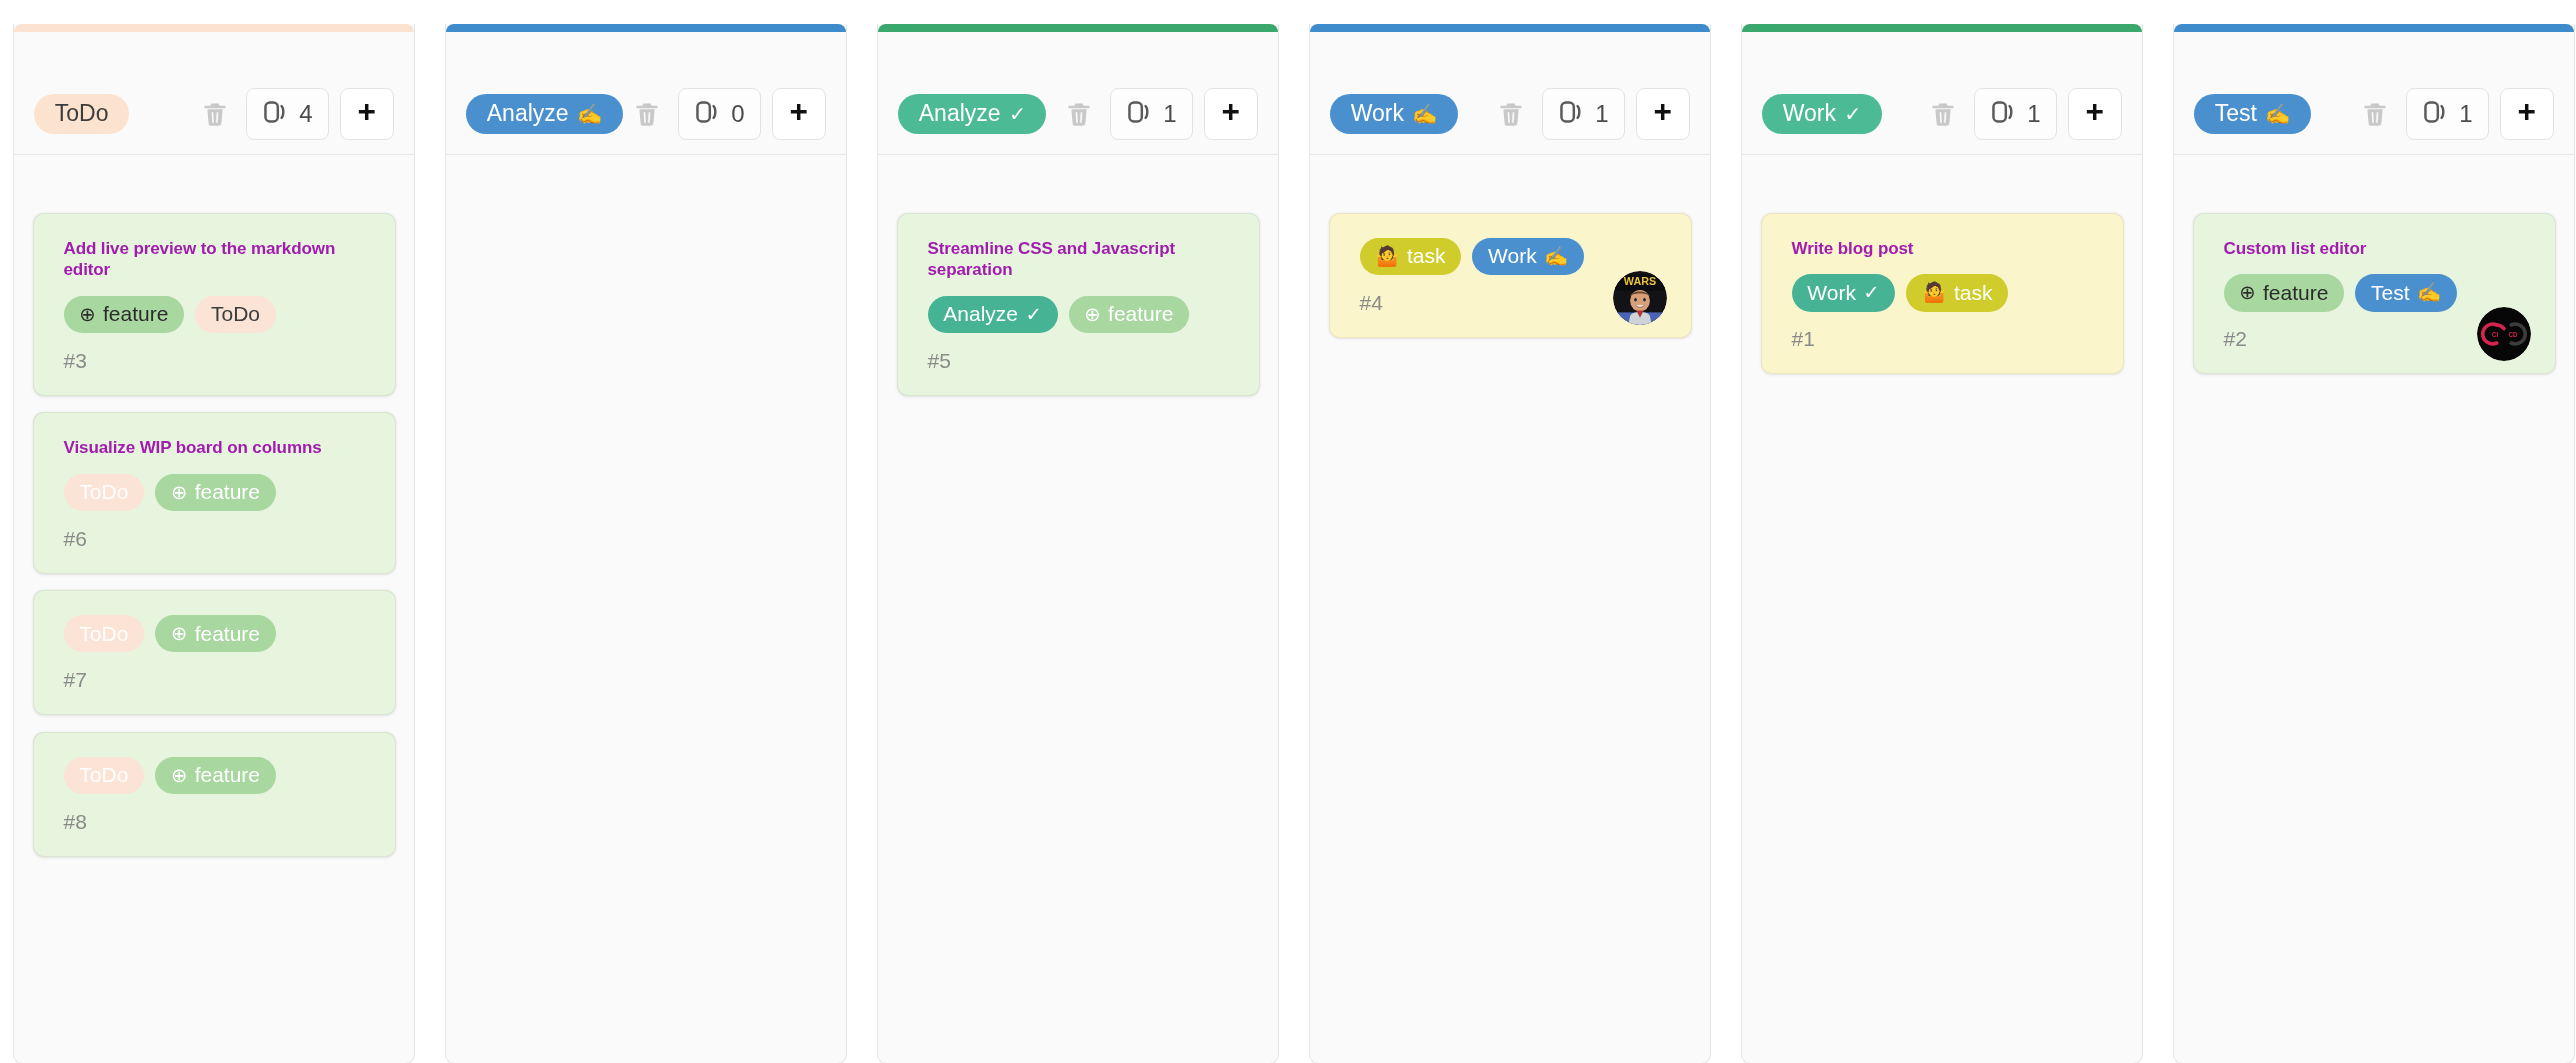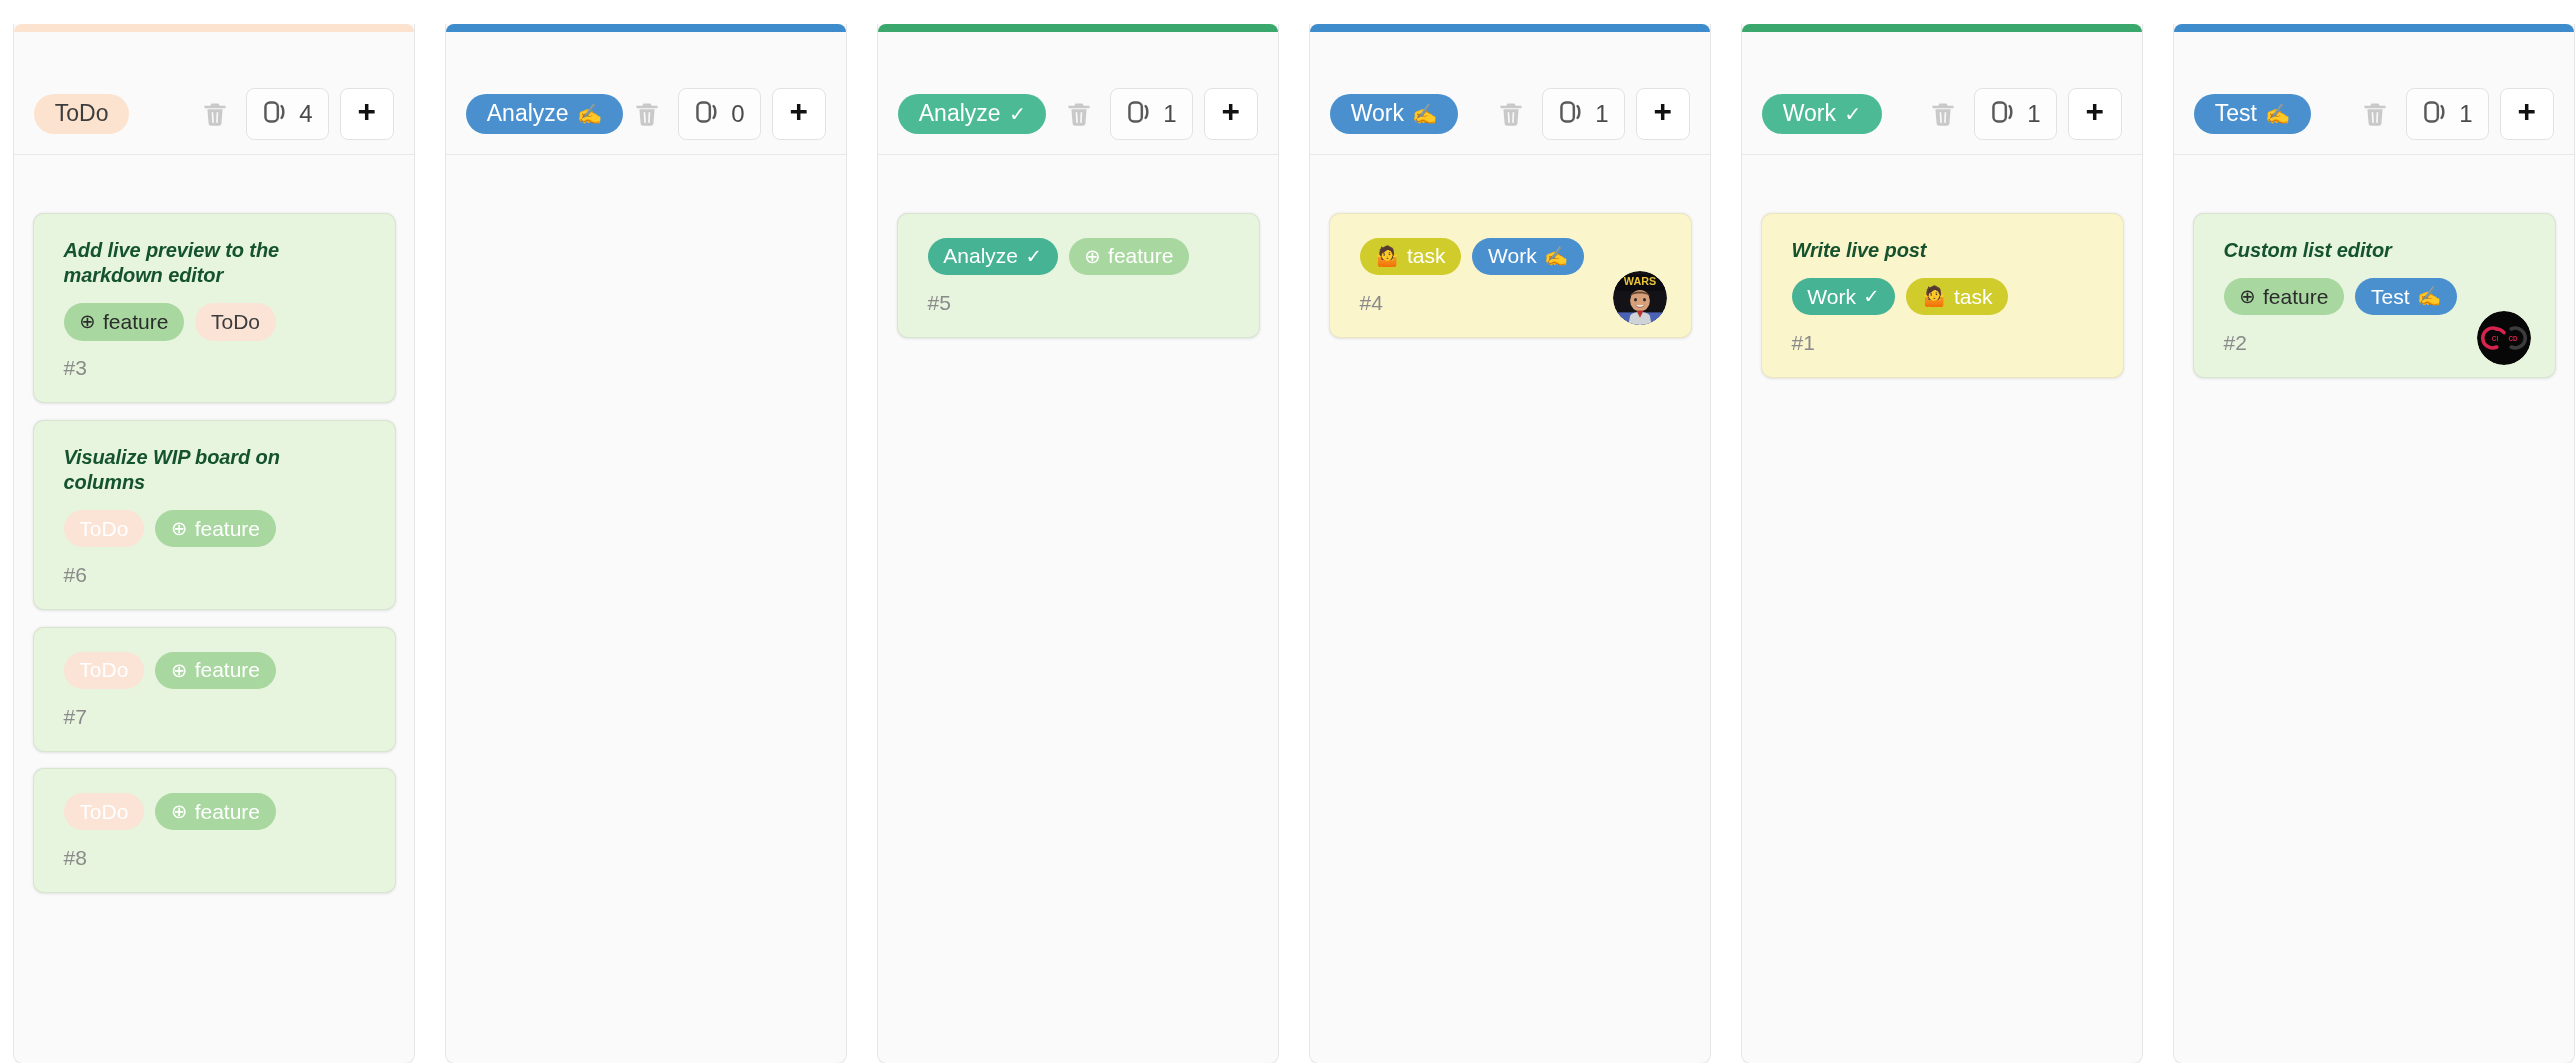--- a/index.html
+++ b/index.html
@@ -130,28 +130,27 @@
   .card {
     border-radius: 11px;
     border: 0.9px solid rgba(0,0,0,0.06);
     box-shadow: 0 0.9px 2.8px rgba(0,0,0,0.10);
     padding: 24px 24px 24px 30px;
     position: relative;
     flex: 0 0 auto;
   }
 
   .card-title {
-    font-size: 20px;
+    font-size: 17px;
     font-weight: 700;
-    color: #14532d;
+    color: #a21caf;
     line-height: 1.26;
     letter-spacing: -0.1px;
     margin-bottom: 15px;
     padding-right: 9.3px;
-    font-style: italic;
   }
 
   .card-labels {
     display: flex;
     flex-wrap: wrap;
     gap: 11px;
     margin-bottom: 16.7px;
   }
 
   .label-chip {
@@ -308,20 +307,21 @@
           <span><svg viewBox="0 0 26 26" width="28" height="28">
               <rect x="3.2" y="4.2" width="11.5" height="17.6" rx="4.2" fill="none" stroke="#5a5a5a" stroke-width="2.3"></rect>
               <path d="M18.2 7.6c2.1 2.0 2.1 8.8 0 10.8" fill="none" stroke="#5a5a5a" stroke-width="2.3" stroke-linecap="round"></path>
             </svg></span>
           <span class="count-num">1</span>
         </div>
         <div class="add-btn">+</div>
       </div>
       <div class="column-body">
         <div class="card" style="background: rgb(231, 244, 222);">
+          <div class="card-title">Streamline CSS and Javascript separation</div>
           <div class="card-labels">
             <span class="label-chip" style="background: rgb(70, 179, 148); color: rgb(255, 255, 255);">
               <span>Analyze</span>
               <span class="lbl-icon">✓</span>
             </span>
             <span class="label-chip" style="background: rgb(168, 215, 160); color: rgb(255, 255, 255);">
               <span class="lbl-icon">⊕</span>
               <span>feature</span>
             </span>
           </div>
@@ -408,21 +408,21 @@
           <span><svg viewBox="0 0 26 26" width="28" height="28">
               <rect x="3.2" y="4.2" width="11.5" height="17.6" rx="4.2" fill="none" stroke="#5a5a5a" stroke-width="2.3"></rect>
               <path d="M18.2 7.6c2.1 2.0 2.1 8.8 0 10.8" fill="none" stroke="#5a5a5a" stroke-width="2.3" stroke-linecap="round"></path>
             </svg></span>
           <span class="count-num">1</span>
         </div>
         <div class="add-btn">+</div>
       </div>
       <div class="column-body">
         <div class="card" style="background: rgb(251, 245, 204);">
-          <div class="card-title">Write live post</div>
+          <div class="card-title">Write blog post</div>
           <div class="card-labels">
             <span class="label-chip" style="background: rgb(70, 179, 148); color: rgb(255, 255, 255);">
               <span>Work</span>
               <span class="lbl-icon">✓</span>
             </span>
             <span class="label-chip" style="background: rgb(207, 204, 43); color: rgb(255, 255, 255);">
               <span class="lbl-icon">🤷</span>
               <span>task</span>
             </span>
           </div>

